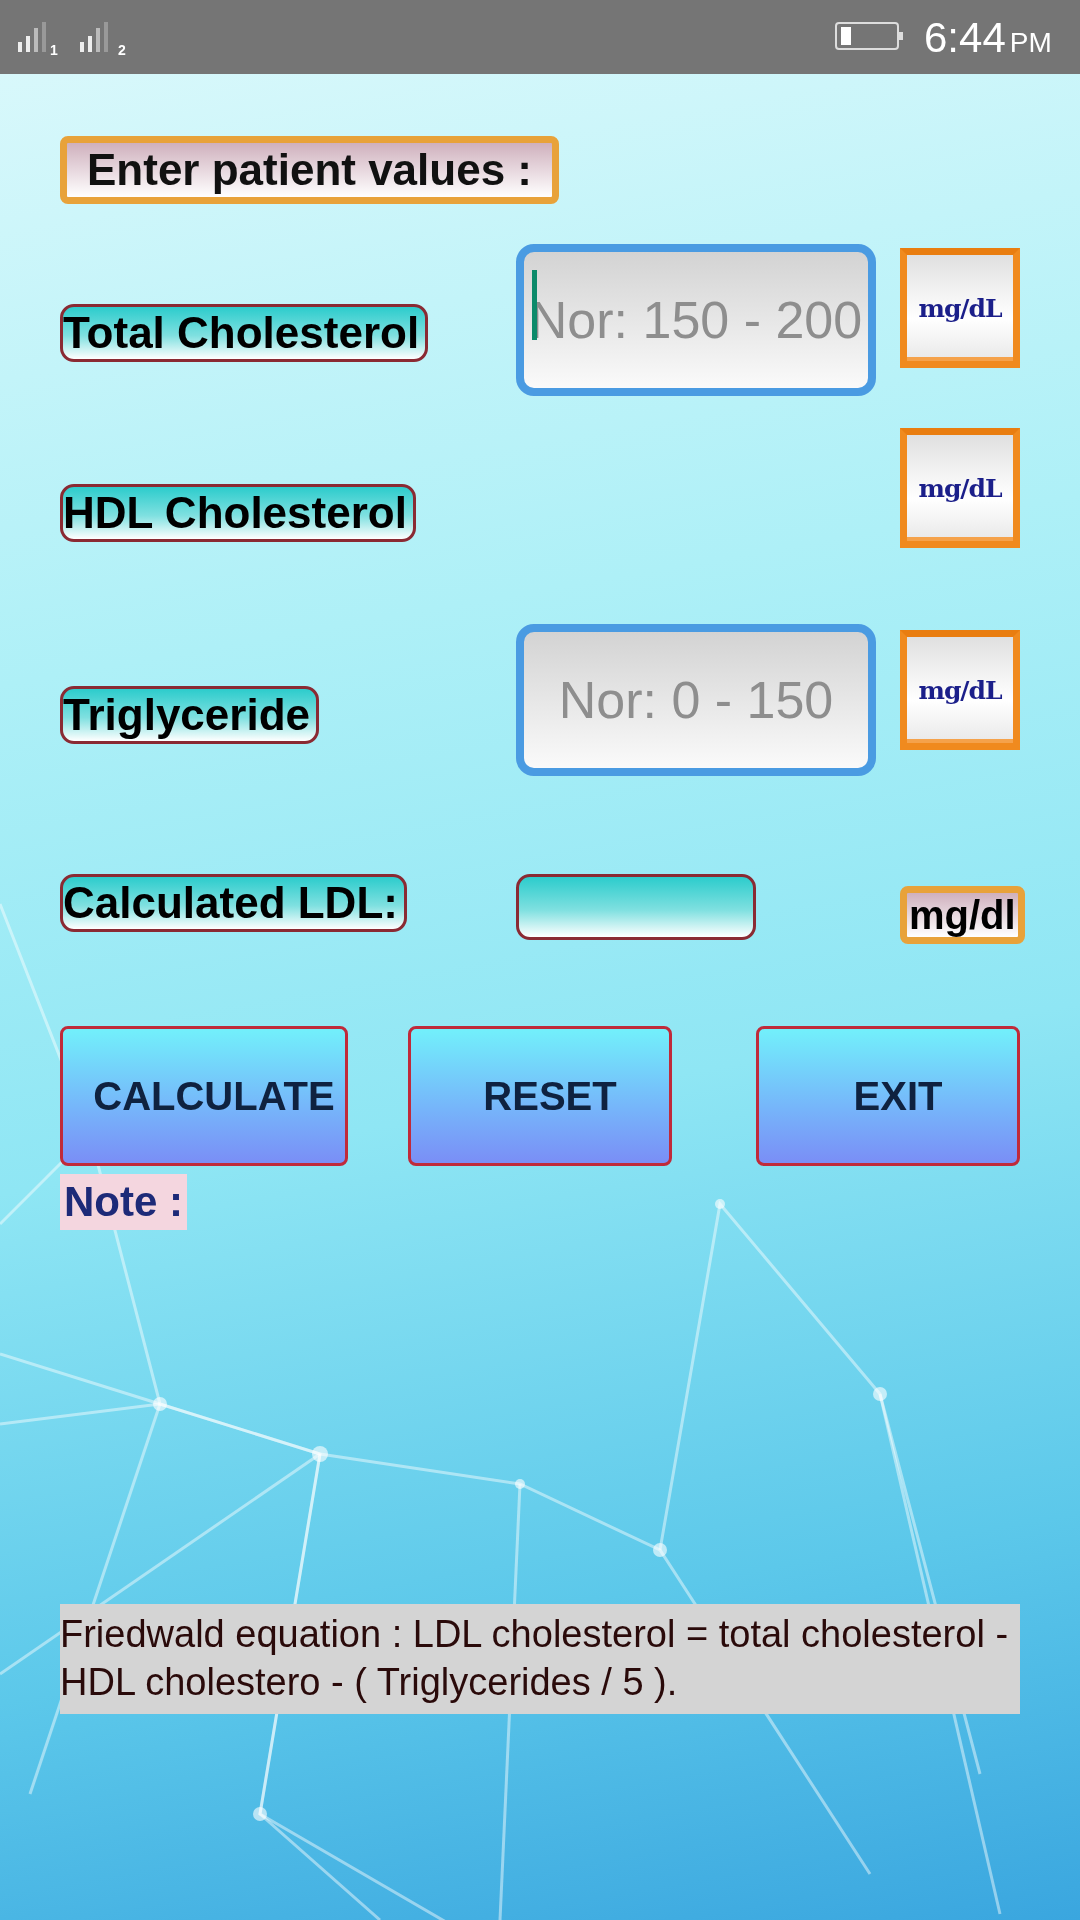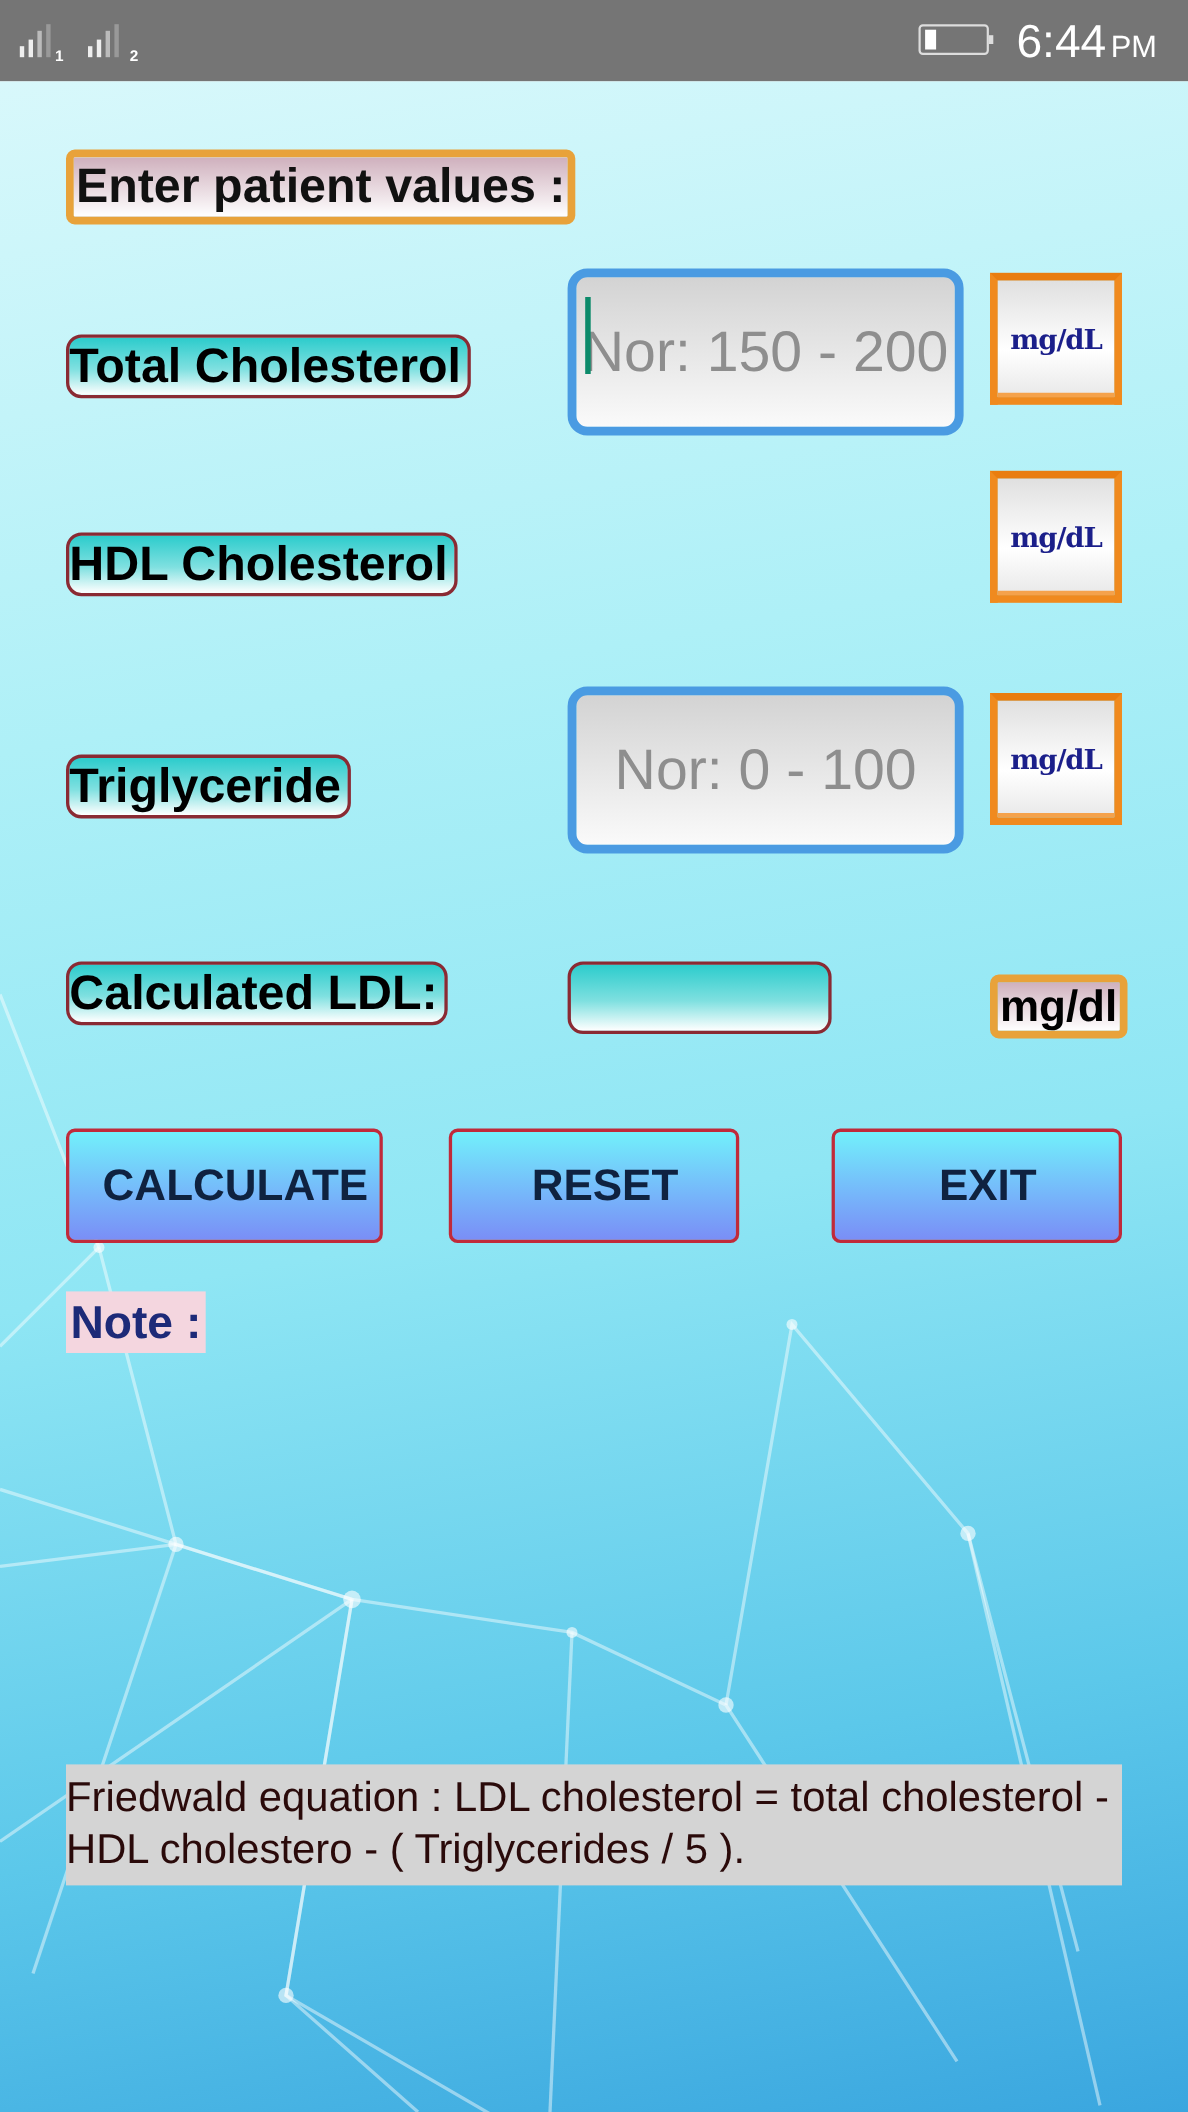--- a/index.html
+++ b/index.html
@@ -12,35 +12,35 @@
   .battery { position:absolute; left:835px; top:22px; width:64px; height:28px; border:2px solid #ddd; border-radius:4px; box-sizing:border-box; }
   .battery .fill { position:absolute; left:4px; top:3px; width:10px; height:18px; background:#fff; }
   .battery .nub { position:absolute; right:-6px; top:8px; width:4px; height:8px; background:#ddd; }
   .clock { position:absolute; left:924px; top:14px; font-size:42px; color:#fff; }
   .clock .ampm { font-size:28px; margin-left:4px; }
 
   .main { position:absolute; left:0; top:74px; width:1080px; height:1846px; overflow:hidden;
     background: linear-gradient(170deg, #d8f8fb 0%, #aef0f7 30%, #8fe6f4 55%, #5cc8ea 80%, #3aa6df 100%); }
   .net { position:absolute; left:0; top:0; width:1080px; height:1846px; }
 
-  .title { position:absolute; left:60px; top:62px; padding:4px 2px; background:linear-gradient(#cfb0bd,#fff); border:7px solid #e8a23a; border-radius:8px; font-weight:bold; font-size:44px; color:#111; line-height:46px; }
+  .title { position:absolute; left:60px; top:62px; padding:4px 20px; background:linear-gradient(#cfb0bd,#fff); border:7px solid #e8a23a; border-radius:8px; font-weight:bold; font-size:44px; color:#111; line-height:46px; }
   .label { position:absolute; left:60px; border:3px solid #8a2a33; border-radius:14px; font-weight:bold; font-size:44px; color:#000; line-height:52px; padding:0 6px 0 0;
     background:linear-gradient(#2ccccc, #7fe0e0 55%, #ffffff); }
   .input { position:absolute; left:516px; width:360px; height:152px; box-sizing:border-box; border:8px solid #4a9be2; border-radius:18px;
     background:linear-gradient(#d3d3d3, #fafafa); display:flex; align-items:center; justify-content:center; }
   .input span { font-size:52px; color:#8e8e8e; }
   .caret { position:absolute; left:8px; top:18px; width:5px; height:70px; background:#0c8a6a; }
   .unit { position:absolute; left:900px; width:120px; height:120px; box-sizing:border-box; border:7px solid #f08a1e; border-top-color:#e97d10;
     background:linear-gradient(#e0e0e0,#ffffff 60%,#e8e8e8); display:flex; align-items:center; justify-content:center; box-shadow: inset 0 -4px 0 #f5a24b; }
   .unit span { font-family:"DejaVu Serif", serif; font-weight:bold; font-size:25px; color:#1b1f8a; letter-spacing:-1px; }
   .result { position:absolute; left:516px; top:800px; width:240px; height:66px; box-sizing:border-box; border:3px solid #8a2a33; border-radius:14px;
     background:linear-gradient(#2ccccc,#7fe0e0 55%,#ffffff); }
   .unit2 { position:absolute; left:900px; top:812px; padding:0 2px; border:7px solid #e8a23a; border-radius:8px; background:linear-gradient(#cfb0bd,#fff); font-weight:bold; font-size:40px; line-height:44px; color:#000; }
 
-  .btn { position:absolute; top:952px; height:104px; box-sizing:border-box; border:3px solid #c02a3a; border-radius:8px;
+  .btn { position:absolute; top:952px; height:140px; box-sizing:border-box; border:3px solid #c02a3a; border-radius:8px;
     background:linear-gradient(#72f0fb, #76b4fa 60%, #7a8ef6); display:flex; align-items:center; justify-content:center;
     font-size:40px; font-weight:bold; color:#0f2240;padding-left:20px; }
   .note { position:absolute; left:60px; top:1100px; background:#f4d6df; color:#1d2a78; font-size:42px; font-weight:bold; padding:2px 4px; line-height:52px; }
   .formula { position:absolute; left:60px; top:1530px; width:960px; background:#d4d4d4; color:#2a0a0a; font-size:38px; line-height:48px; padding:6px 0 8px 0; }
 </style>
 </head>
 <body>
 
 <div class="statusbar">
   <div class="sig" style="left:18px;width:40px;">
@@ -103,21 +103,21 @@
     <span>mg/dL</span>
   </div>
 
   <div class="label" style="top:410px;">HDL Cholesterol</div>
   <div class="unit" style="top:354px;">
     <span>mg/dL</span>
   </div>
 
   <div class="label" style="top:612px;">Triglyceride</div>
   <div class="input" style="top:550px;">
-    <span>Nor: 0 - 100</span>
+    <span>Nor: 0 - 150</span>
   </div>
   <div class="unit" style="top:556px;">
     <span>mg/dL</span>
   </div>
 
   <div class="label" style="top:800px;">Calculated LDL:</div>
   <div class="result"></div>
   <div class="unit2">mg/dl</div>
 
   <div class="btn" style="left:60px;width:288px;">CALCULATE</div>

